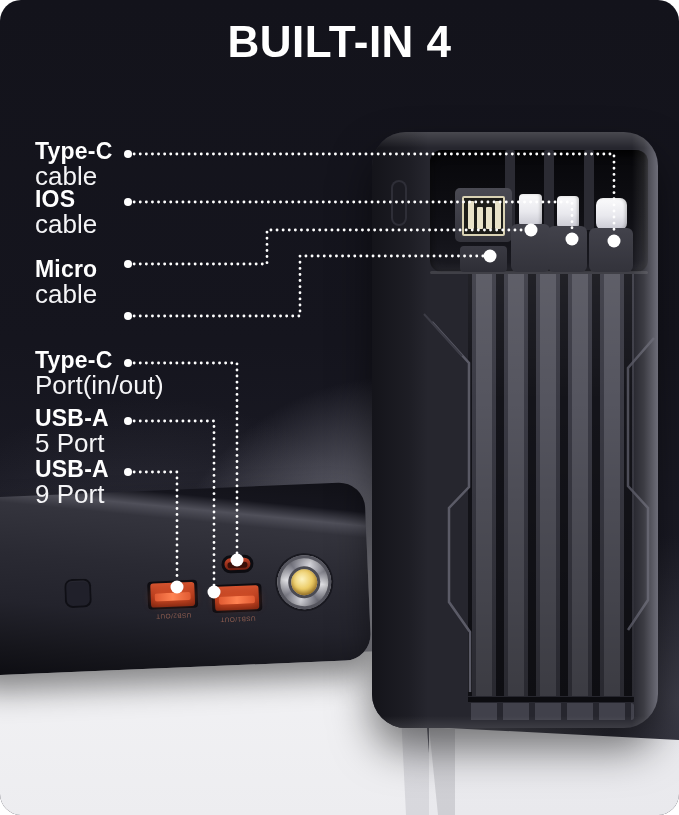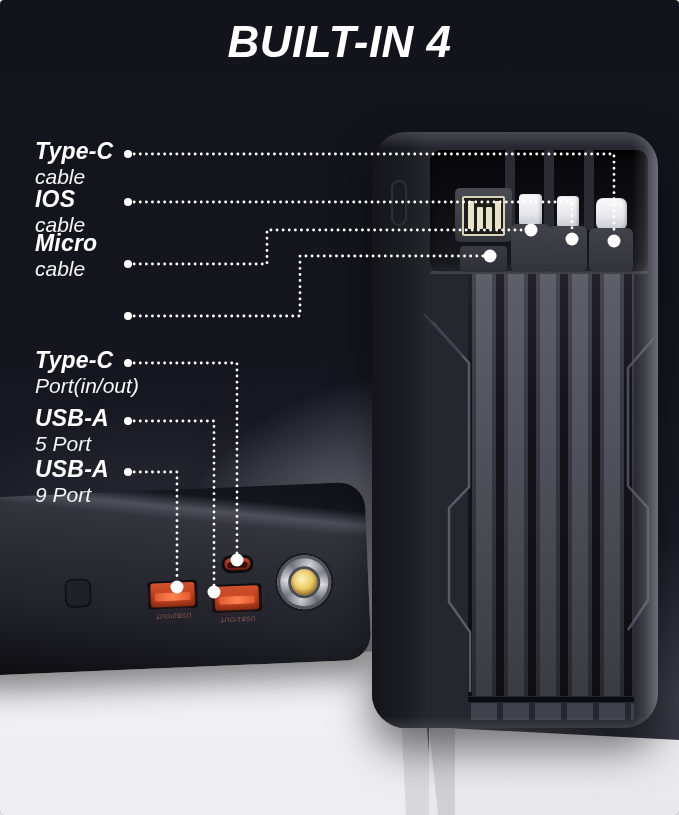--- a/index.html
+++ b/index.html
@@ -1,33 +1,33 @@
 <!DOCTYPE html>
 <html><head>
 <meta charset="utf-8">
 <style>
   html,body{margin:0;padding:0;background:#ffffff;}
   .canvas{position:relative;width:679px;height:815px;background:#ffffff;overflow:hidden;
           font-family:"Liberation Sans", sans-serif;}
-  .panel{position:absolute;inset:0;border-radius:4px;overflow:hidden;
+  .panel{position:absolute;inset:0;border-radius:21px;overflow:hidden;
     background:
       radial-gradient(circle 310px at 398px 618px, rgba(208,208,218,0.95), rgba(150,150,162,0.50) 45%, rgba(40,40,52,0) 78%),
       radial-gradient(circle 420px at 150px 700px, rgba(110,110,122,0.45), rgba(30,30,40,0) 72%),
       radial-gradient(circle 220px at 679px 700px, rgba(120,120,132,0.35), rgba(30,30,40,0) 75%),
-      linear-gradient(180deg,#13131b 0%,#15151e 42%,#1a1a24 62%,#20202b 100%); font-style: italic;}
+      linear-gradient(180deg,#13131b 0%,#15151e 42%,#1a1a24 62%,#20202b 100%);}
 
   
   .title{position:absolute;top:16px;left:0;right:0;text-align:center;color:#ffffff;
          font-weight:900;font-size:44px;line-height:51px;letter-spacing:0.5px;}
 
   
   .callout{position:absolute;left:35px;color:#ffffff;}
   .callout .b{display:block;font-size:23px;font-weight:800;line-height:26px;letter-spacing:0.2px;}
-  .callout .s{display:block;font-size:21px;font-weight:400;line-height:25px;color:#f4f4f6;}
-  #co0{top:138px}#co1{top:186px}#co2{top:230px}#co3{top:300px}
+  .callout .s{display:block;font-size:26px;font-weight:400;line-height:25px;color:#f4f4f6;}
+  #co0{top:138px}#co1{top:186px}#co2{top:256px}#co3{top:300px}
   #co4{top:347px}#co5{top:405px}#co6{top:456px}
 
   
   .ped{position:absolute;inset:0;width:679px;height:815px;}
   .ped-left{background:linear-gradient(180deg,#ffffff 0%,#fdfdfe 35%,#ededf0 100%);
     clip-path:polygon(0px 663px,418px 650px,434px 815px,0px 815px);}
   .ped-left-side{background:linear-gradient(180deg,#e6e6ea,#d8d8dd);
     clip-path:polygon(398px 653px,421px 654px,434px 815px,406px 815px);}
   .ped-right{background:linear-gradient(180deg,#f8f8fa 0%,#f1f1f4 60%,#e9e9ed 100%);
     clip-path:polygon(429px 727px,679px 740px,679px 815px,429px 815px);}

